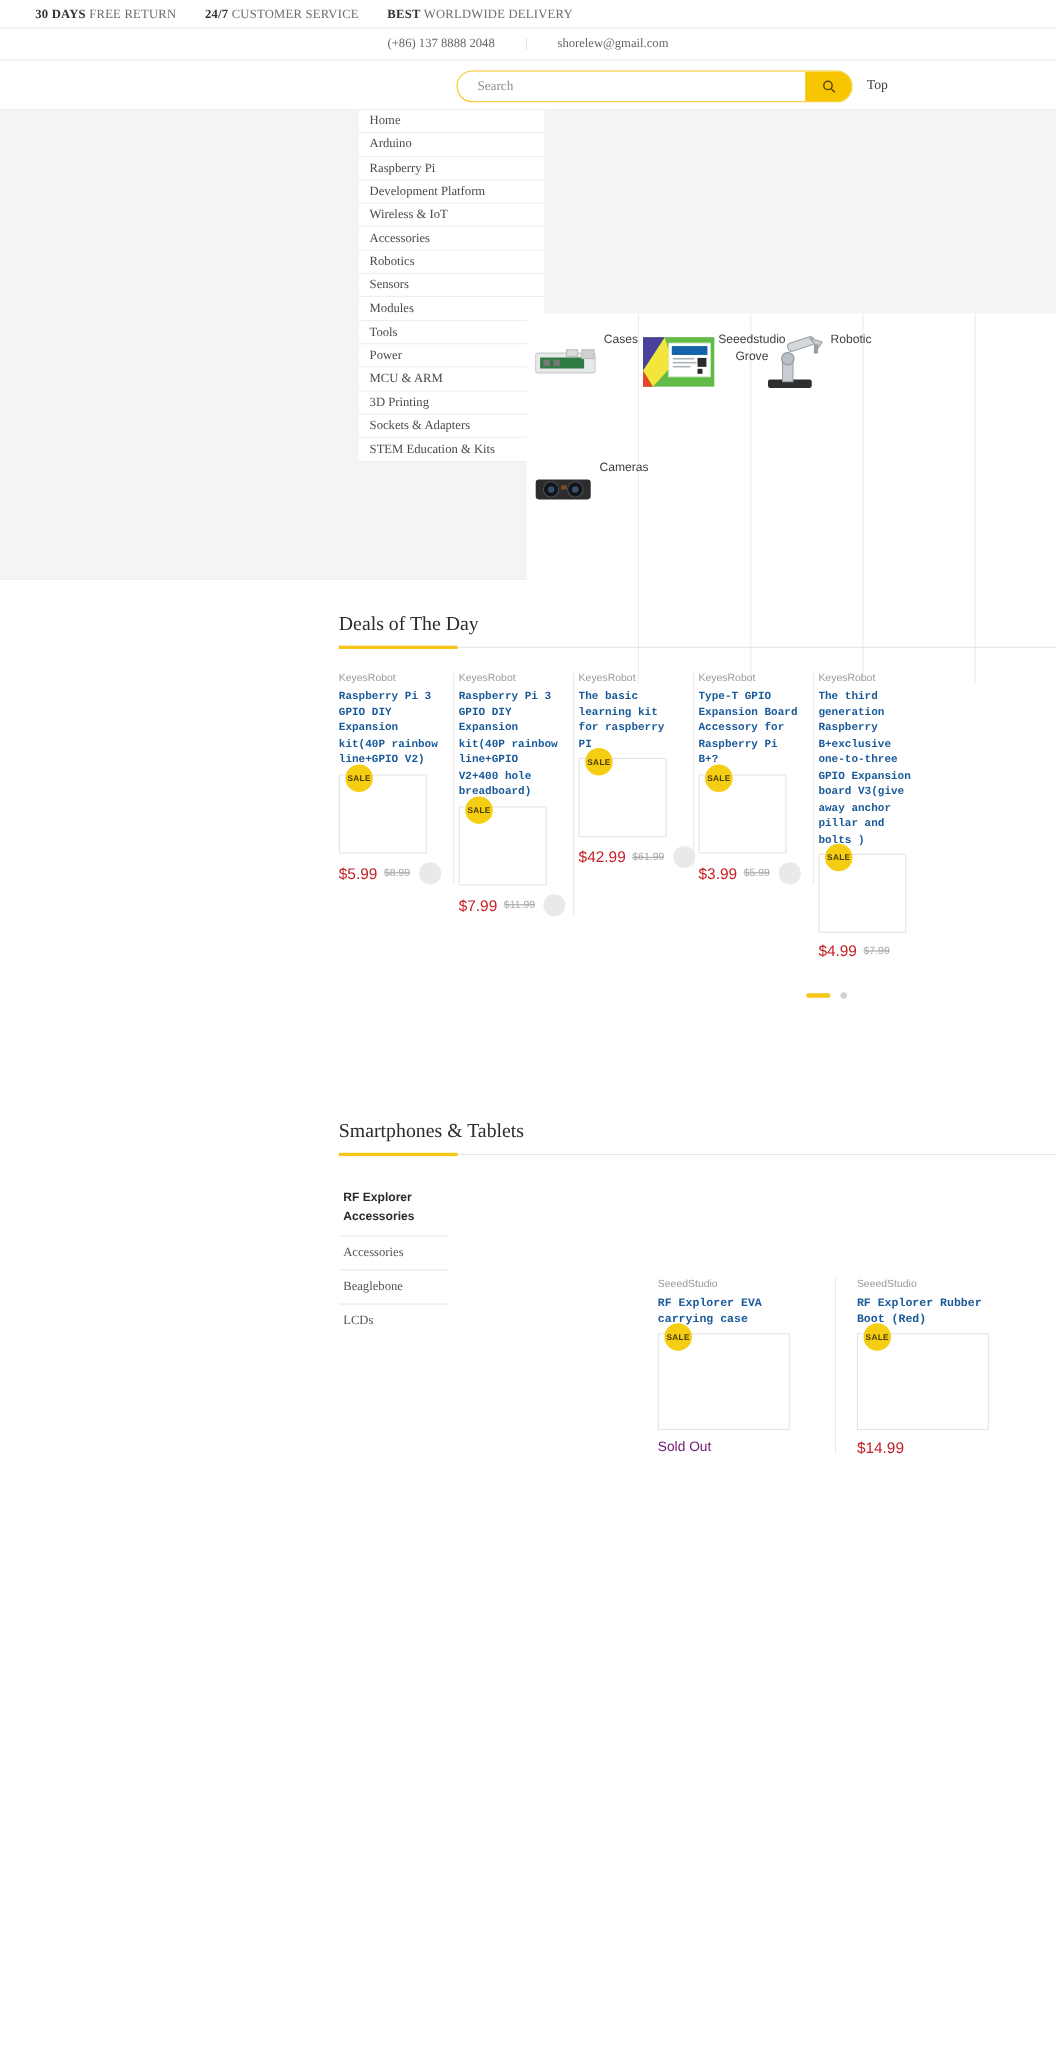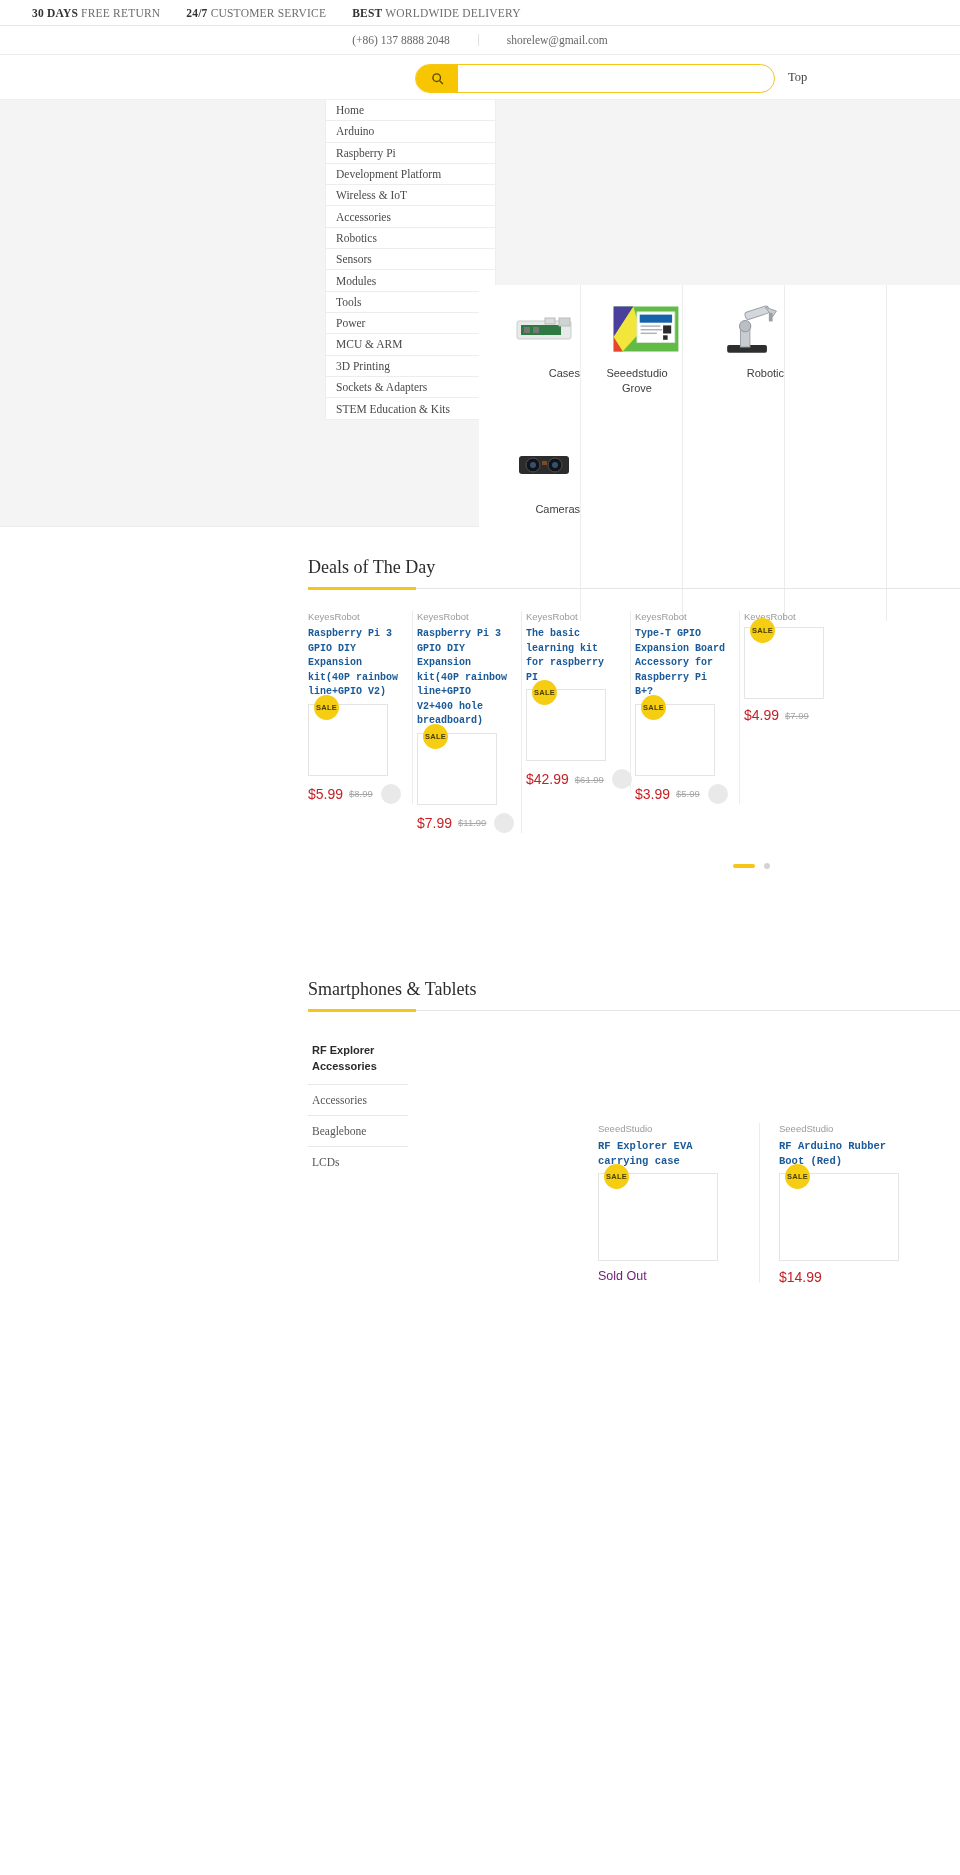--- a/index.html
+++ b/index.html
@@ -125,22 +125,22 @@
     background: #ffffff;
     display: flex;
   }
   .catcol {
     width: 102px;
     border-right: 1px solid #ececec;
     padding-top: 12px;
   }
   .catcell {
     display: flex;
-    flex-direction: column;
-    align-items: flex-end;
+    flex-direction: row;
+    align-items: flex-start;
     margin-bottom: 14px;
   }
   .catimg {
     width: 72px;
     height: 64px;
     display: flex;
     align-items: center;
     justify-content: center;
   }
   .catlabel {
@@ -310,20 +310,21 @@
   </span>
 </div>
 
 <div class="contactbar">
   <span class="phone">(+86) 137 8888 2048</span>
   <span class="mail">shorelew@gmail.com</span>
 </div>
 
 <div class="searchrow">
   <div class="searchwrap">
+    <input type="text" placeholder="Search" style="">
     <button class="searchbtn">
       <svg width="13" height="13" viewBox="0 0 24 24" fill="none" stroke="#5a4a00" stroke-width="2.5">
         <circle cx="10.5" cy="10.5" r="7"></circle>
         <line x1="16" y1="16" x2="22" y2="22"></line>
       </svg>
     </button>
   </div>
   <span class="toplink">Top</span>
 </div>
 
@@ -503,20 +504,21 @@
       </div>
       <div class="pricerow">
         <span class="price-now">$3.99</span>
         <span class="price-old">$5.99</span>
         <span class="cart-dot"></span>
       </div>
     </div>
 
     <div class="pcard">
       <div class="vendor">KeyesRobot</div>
+      <div class="ptitle">The third generation Raspberry B+exclusive one-to-three GPIO Expansion board V3(give away anchor pillar and bolts )</div>
       <div class="pimgbox">
         <div class="sale-badge">SALE</div>
       </div>
       <div class="pricerow">
         <span class="price-now">$4.99</span>
         <span class="price-old">$7.99</span>
       </div>
     </div>
 
   </div>
@@ -554,21 +556,21 @@
         <div class="pimgbox">
           <div class="sale-badge">SALE</div>
         </div>
         <div class="pricerow">
           <span class="soldout">Sold Out</span>
         </div>
       </div>
 
       <div class="pcard" style="border-right:none;">
         <div class="vendor">SeeedStudio</div>
-        <div class="ptitle">RF Arduino Rubber Boot (Red)</div>
+        <div class="ptitle">RF Explorer Rubber Boot (Red)</div>
         <div class="pimgbox">
           <div class="sale-badge">SALE</div>
         </div>
         <div class="pricerow">
           <span class="price-now">$14.99</span>
         </div>
       </div>
     </div>
   </div>
 </section>

